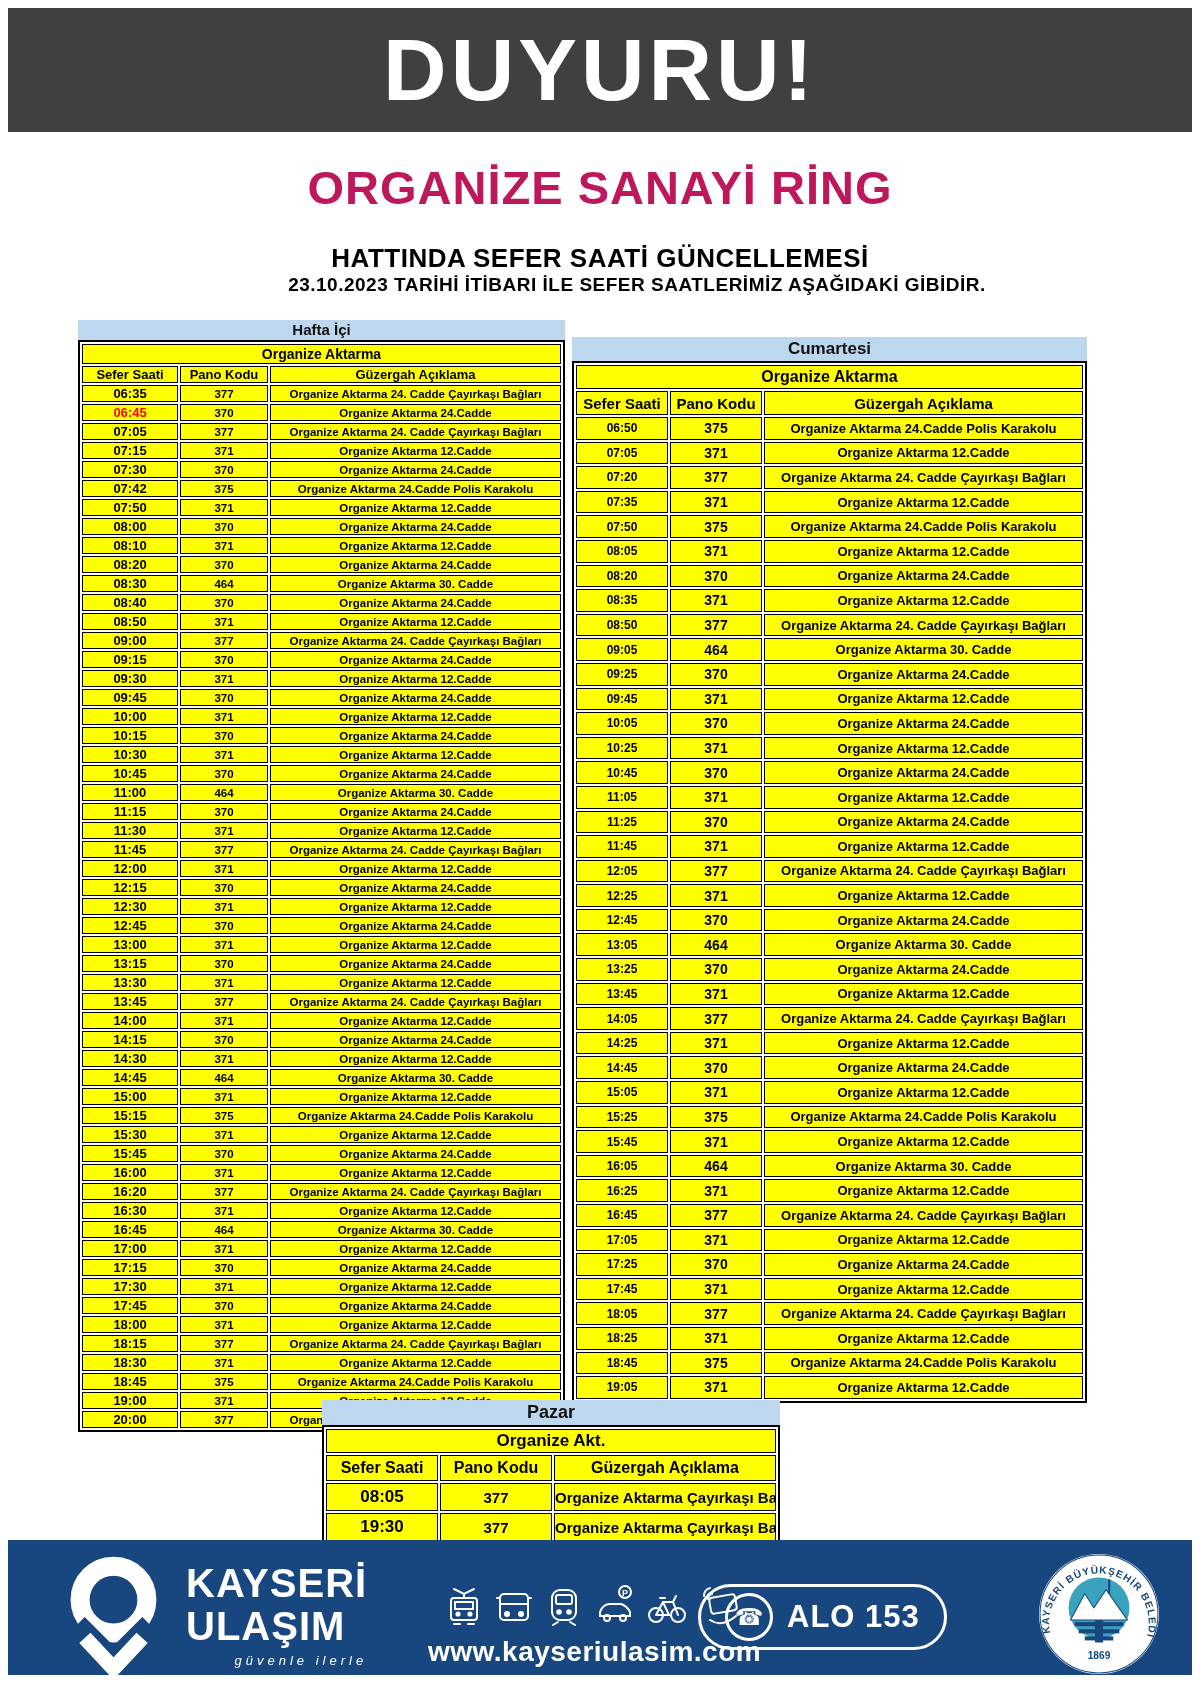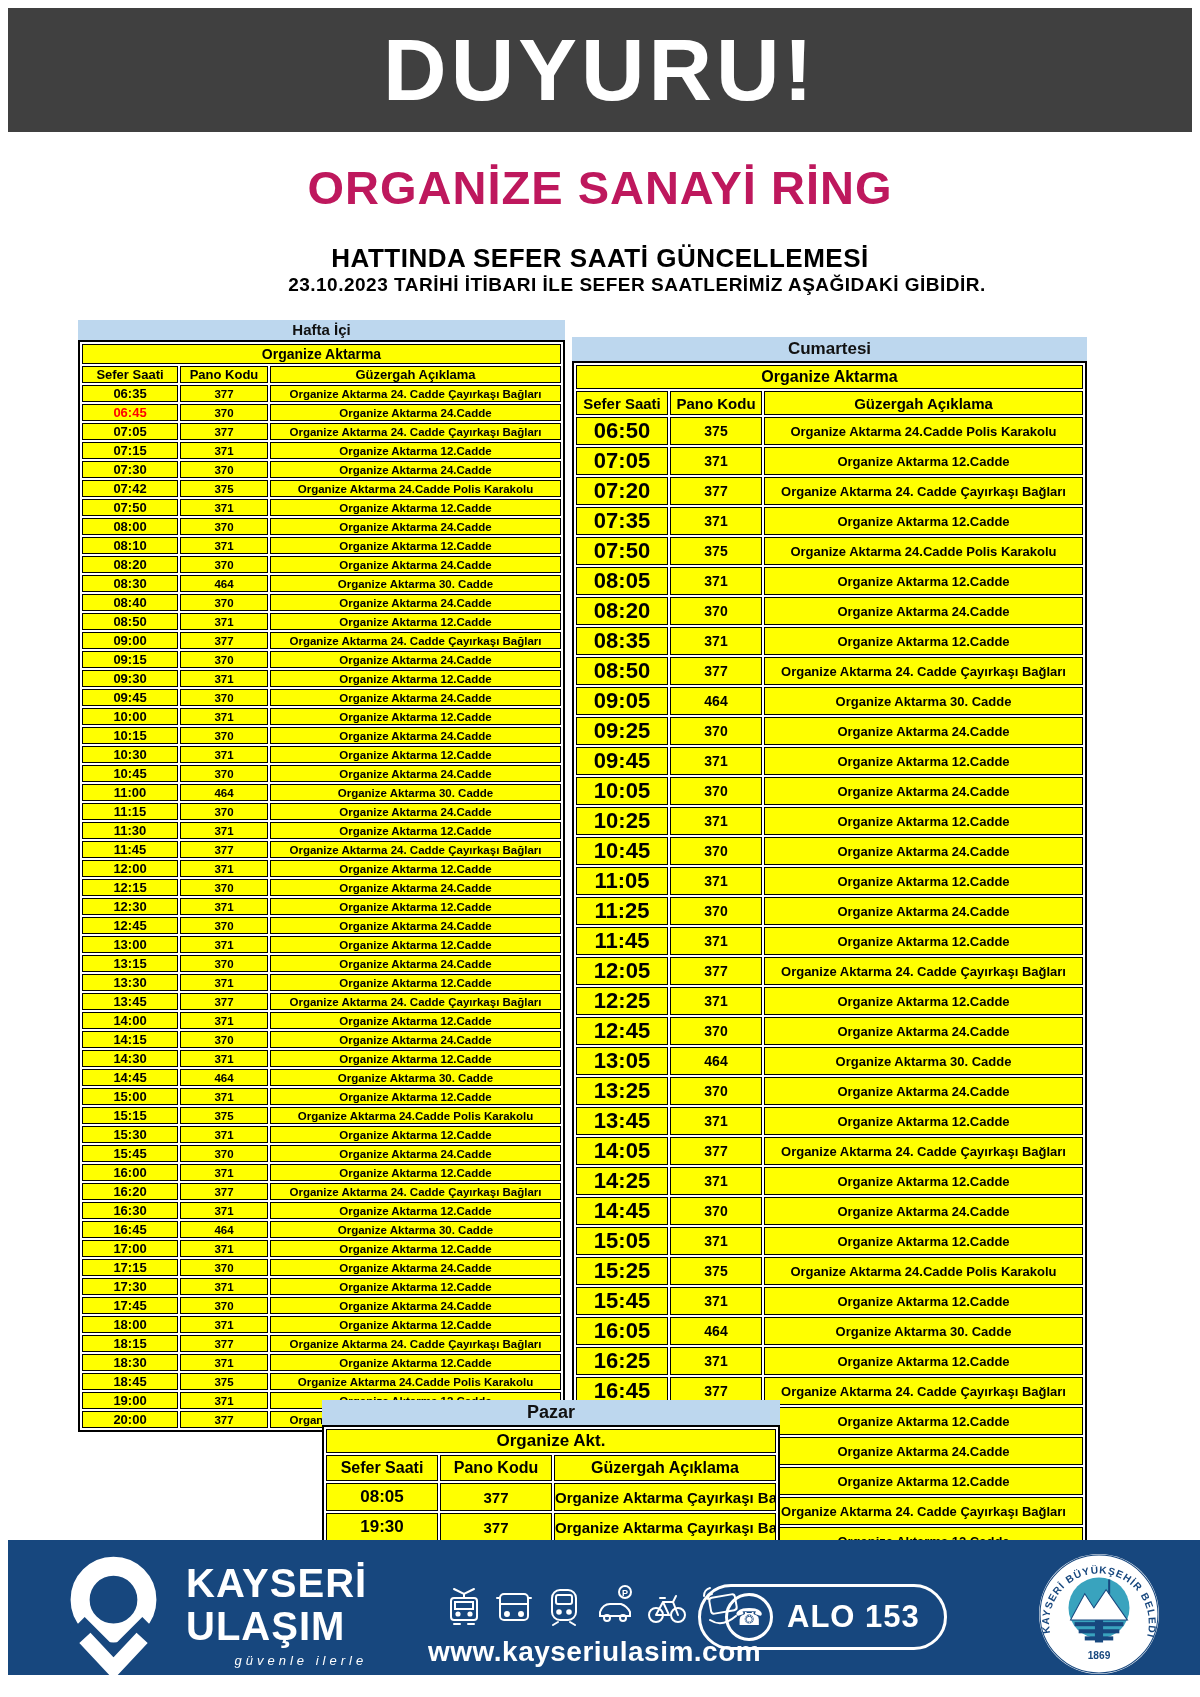--- a/index.html
+++ b/index.html
@@ -32,34 +32,34 @@
   .wk td{height:14.2px;font-size:11.5px;}
   .wk td.c-time{font-size:13px;}
   .wk td.c-pano{font-size:11.5px;}
 
   .sat{left:572px;top:320px;width:515px;margin-top:17px;}
   .sat .day-head{height:24px;font-size:17px;line-height:24px;}
   .sat .col-t{width:92px;}.sat .col-p{width:92px;}
   .sat td.group{height:22px;font-size:16px;}
   .sat th{height:22px;font-size:15px;}
   .sat td{height:20.6px;font-size:13px;}
-  .sat td.c-time{font-size:22px;}
+  .sat td.c-time{font-size:12px;}
   .sat td.c-pano{font-size:14px;}
 
   .sun{left:322px;top:1400px;width:458px;}
   .sun .day-head{height:25px;font-size:18px;line-height:25px;}
   .sun .col-t{width:112px;}.sun .col-p{width:112px;}
   .sun td.group{height:22px;font-size:17px;}
   .sun th{height:24px;font-size:16px;}
   .sun td{height:26px;font-size:15px;}
   .sun td.c-time{font-size:17px;}
   .sun td.c-pano{font-size:15px;}
 
   
-  .footer{position:absolute;left:8px;top:1540px;width:1184px;height:135px;background:#17477E;padding-left:9px;}
+  .footer{position:absolute;left:8px;top:1540px;width:1184px;height:135px;background:#17477E;}
   .pin{position:absolute;left:48px;top:12px;}
   .brand{position:absolute;left:178px;top:22px;color:#fff;}
   .brand .b1,.brand .b2{font-size:40px;line-height:43px;letter-spacing:1px;}
   .brand .tag{font-size:13px;font-style:italic;font-weight:normal;letter-spacing:4px;
               text-align:right;margin-top:5px;}
   .mid{position:absolute;left:420px;top:42px;width:330px;text-align:center;}
   .icons{display:flex;justify-content:center;align-items:flex-end;gap:10px;height:46px;}
   .site{color:#fff;font-size:28px;margin-top:8px;letter-spacing:0.5px;}
   .alo{position:absolute;left:690px;top:44px;height:60px;border:3px solid #fff;border-radius:34px;
        display:flex;align-items:center;gap:14px;padding:0 24px;color:#fff;}

